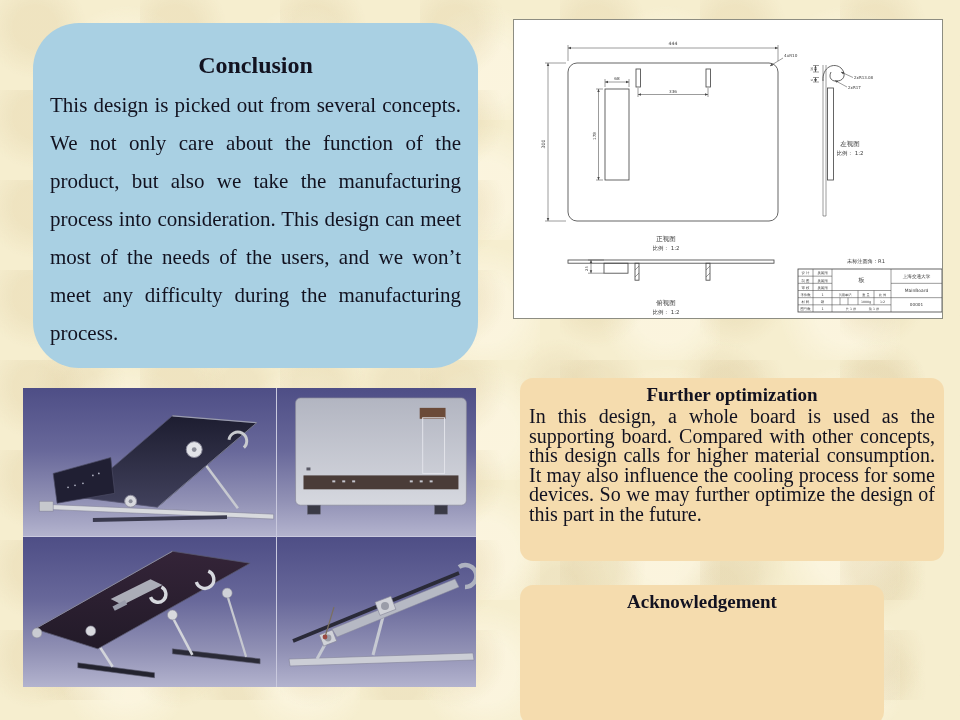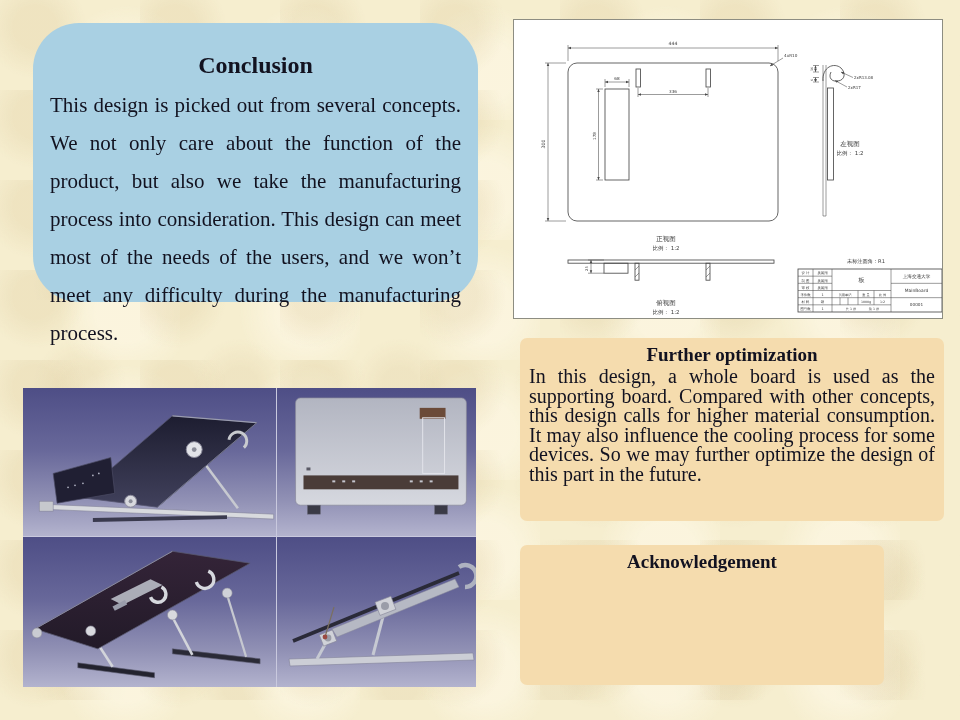--- a/index.html
+++ b/index.html
@@ -10,26 +10,26 @@
       radial-gradient(circle at 25% 30%, rgba(222,204,160,.30) 0 18%, transparent 42%),
       radial-gradient(circle at 70% 60%, rgba(255,250,234,.55) 0 20%, transparent 46%),
       radial-gradient(circle at 50% 85%, rgba(220,202,158,.25) 0 15%, transparent 40%);
     background-size:140px 90px,180px 120px,160px 100px;
     font-family:"Liberation Serif", serif;
   }
   .box{position:absolute;box-sizing:border-box;color:#121220;}
   .box .t{font-weight:bold;text-align:center;margin:0;}
   .box .b{text-align:justify;margin:0;}
   .blue{
-    left:33px;top:23px;width:445px;height:279px;background:#a9d0e3;
+    left:33px;top:23px;width:445px;height:345px;background:#a9d0e3;
     border-radius:46px;padding:26px 17px 0 17px;
   }
   .blue .t{font-size:24px;line-height:32px;margin-bottom:5px;}
   .blue .b{font-size:21px;line-height:38px;}
-  .tan{background:#f5dcae;border-radius:7px;padding:5px 9px 0 9px;}
+  .tan{background:#f5dcae;border-radius:13px;padding:5px 9px 0 9px;margin-top:40px;}
   .tan .t{font-size:19px;line-height:24px;}
   .tan .b{font-size:20px;line-height:19.6px;}
   #opt{left:520px;top:338px;width:424px;height:183px;}
   #ack{left:520px;top:545px;width:364px;height:140px;}
   .drawing{
     position:absolute;left:513px;top:19px;width:428px;height:298px;
     background:#ffffff;border:1px solid #8d8d82;box-sizing:content-box;
   }
   .drawing svg{display:block;width:428px;height:298px;}
   .dtext{font-family:"DejaVu Sans",sans-serif;fill:#3a3a3a;}

